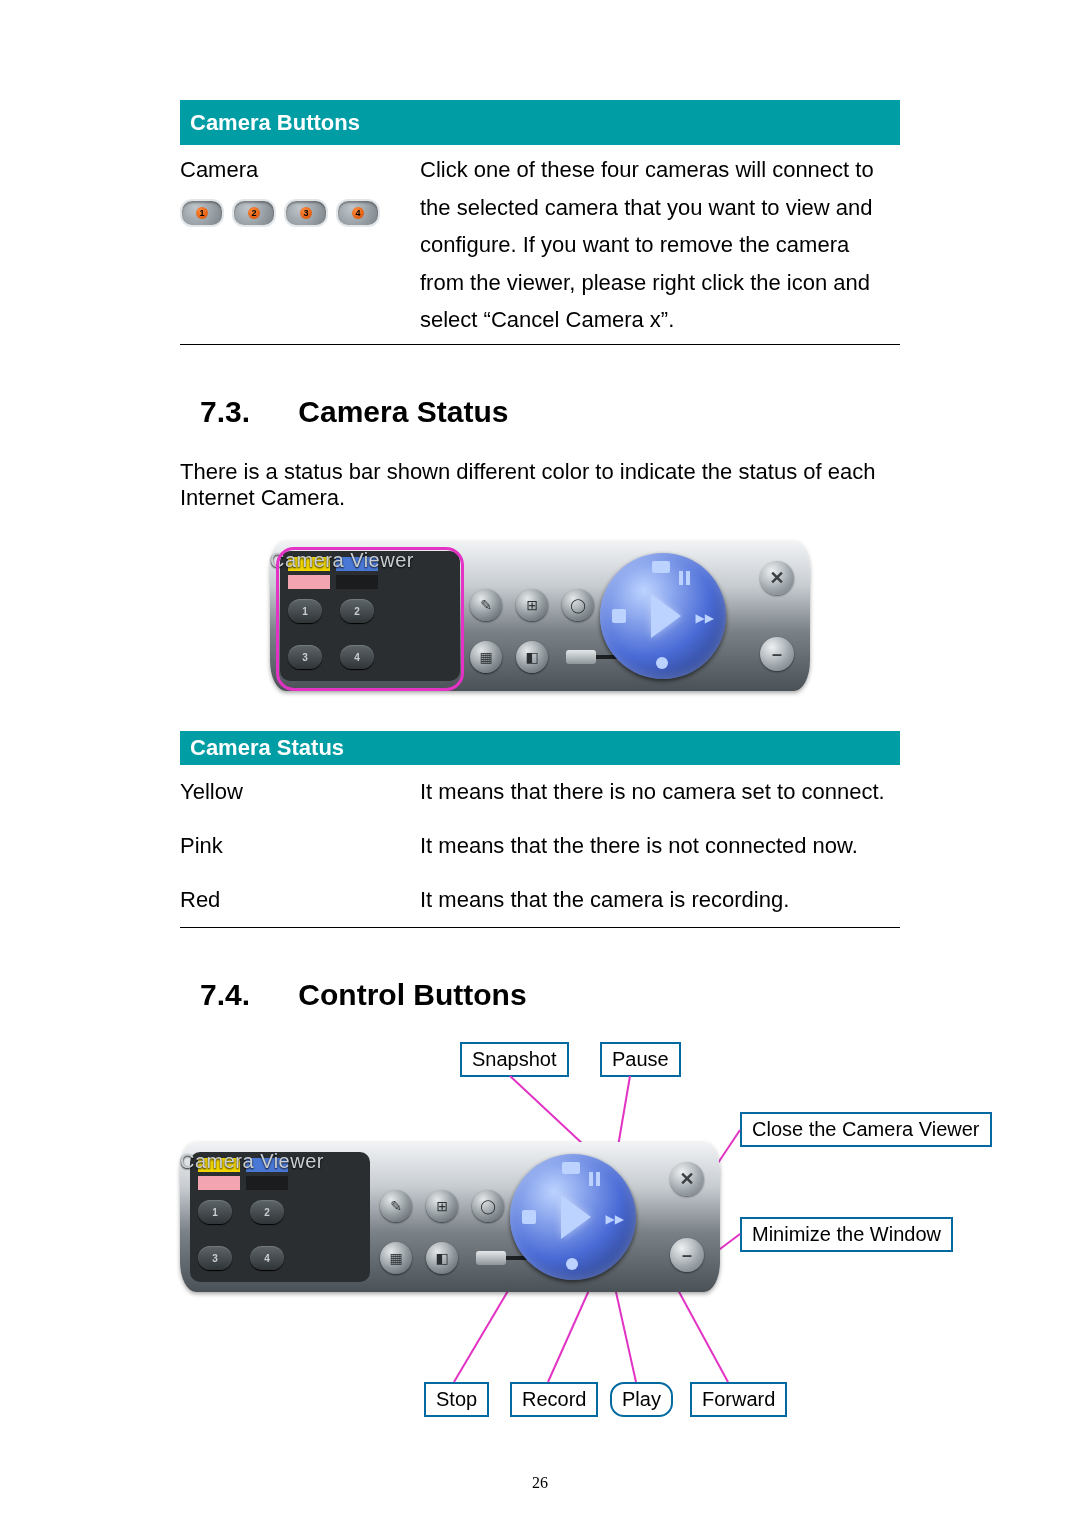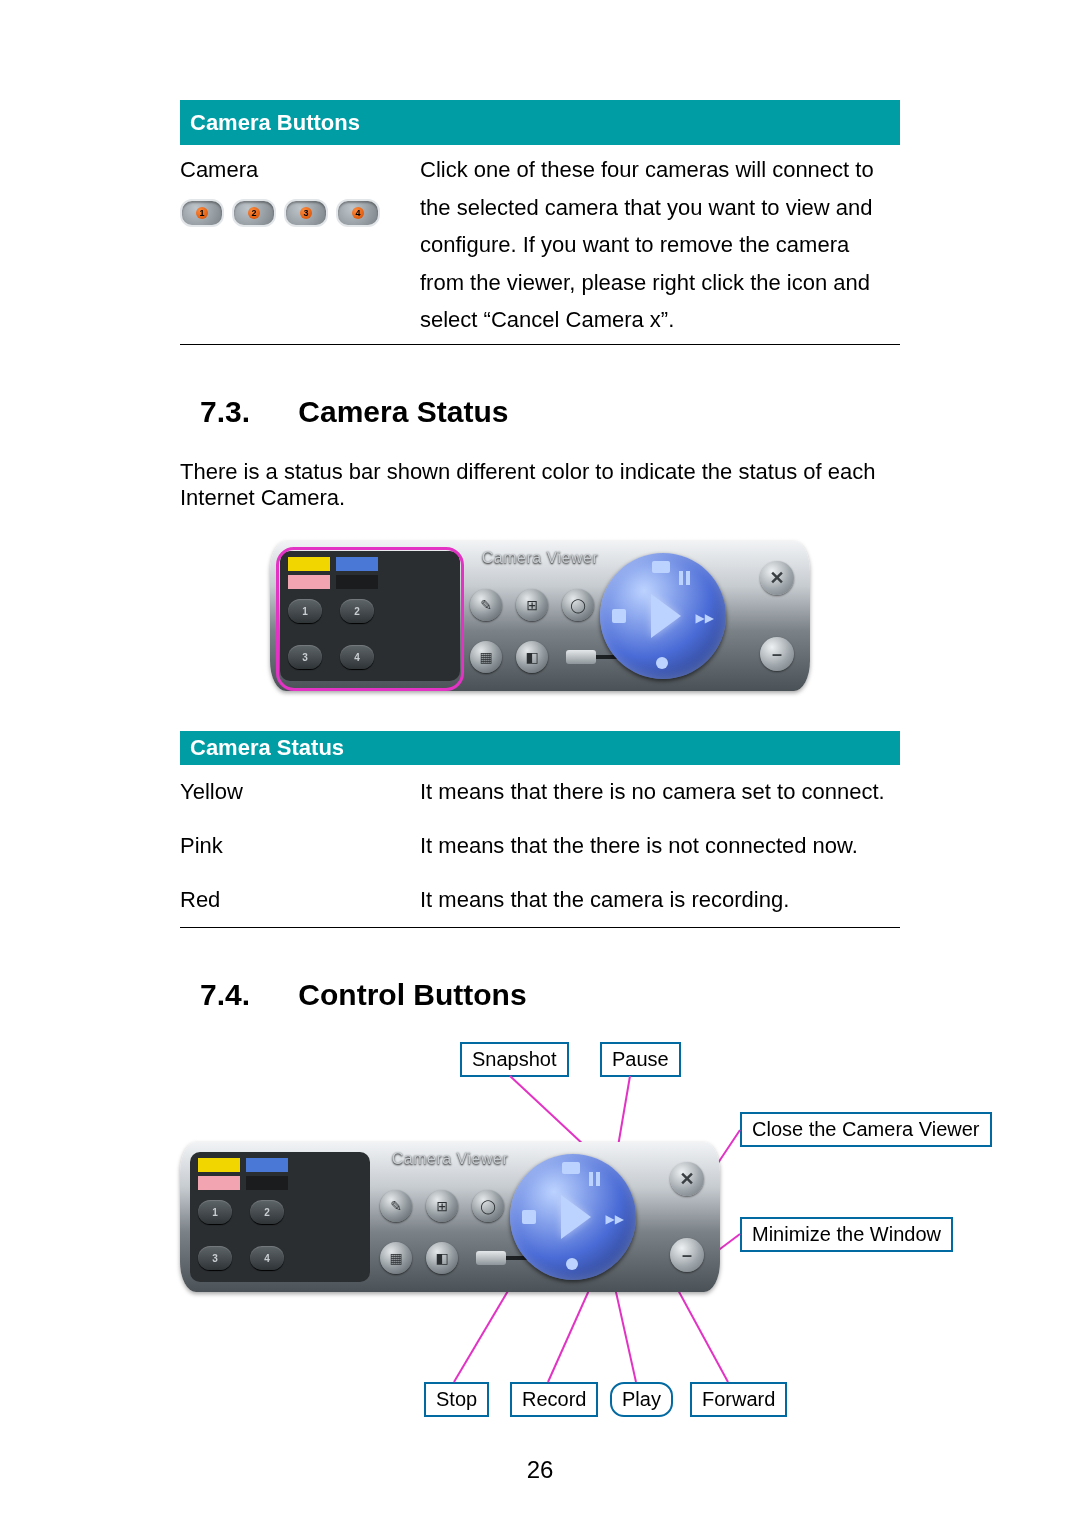--- a/index.html
+++ b/index.html
@@ -151,23 +151,22 @@
     width: 34px; height: 24px;
     border-radius: 12px;
     background: linear-gradient(#5e6569, #2f3437);
     box-shadow: inset 0 1px 1px rgba(255,255,255,.15), 0 1px 1px #000;
     display:flex; align-items:center; justify-content:center;
     color:#c9ced2; font-size:10px; font-weight:bold;
   }
   .title {
     position:absolute;
     left:0; right:0; top:8px;
-    text-align:center;
     color:#c9ced2;
-    font-size:16px;
+    font-size:20px;
     letter-spacing:.5px;
     text-shadow:0 1px 2px #000;
   }
   .panel .icons1 {
     position:absolute; left:200px; top:48px;
     display:flex; gap:14px;
   }
   .panel .icons2 {
     position:absolute; left:200px; top:100px;
     display:flex; gap:14px; align-items:center;
@@ -256,24 +255,25 @@
   svg.lines {
     position:absolute;
     left:0; top:0;
     width:840px; height:400px;
     pointer-events:none;
   }
   svg.lines line { stroke:#e233c4; stroke-width:2; }
 
   .pagenum {
     position:absolute;
-    bottom:44px;
+    bottom:36px;
     left:50%;
     transform:translateX(-50%);
-    font-size:24px;
+    font-size:16px;
+    font-family:Liberation Serif, serif;
   }
 </style>
 </head>
 <body>
 
 <div class="page">
 
   <table class="section-table">
     <tbody>
         <tr>

